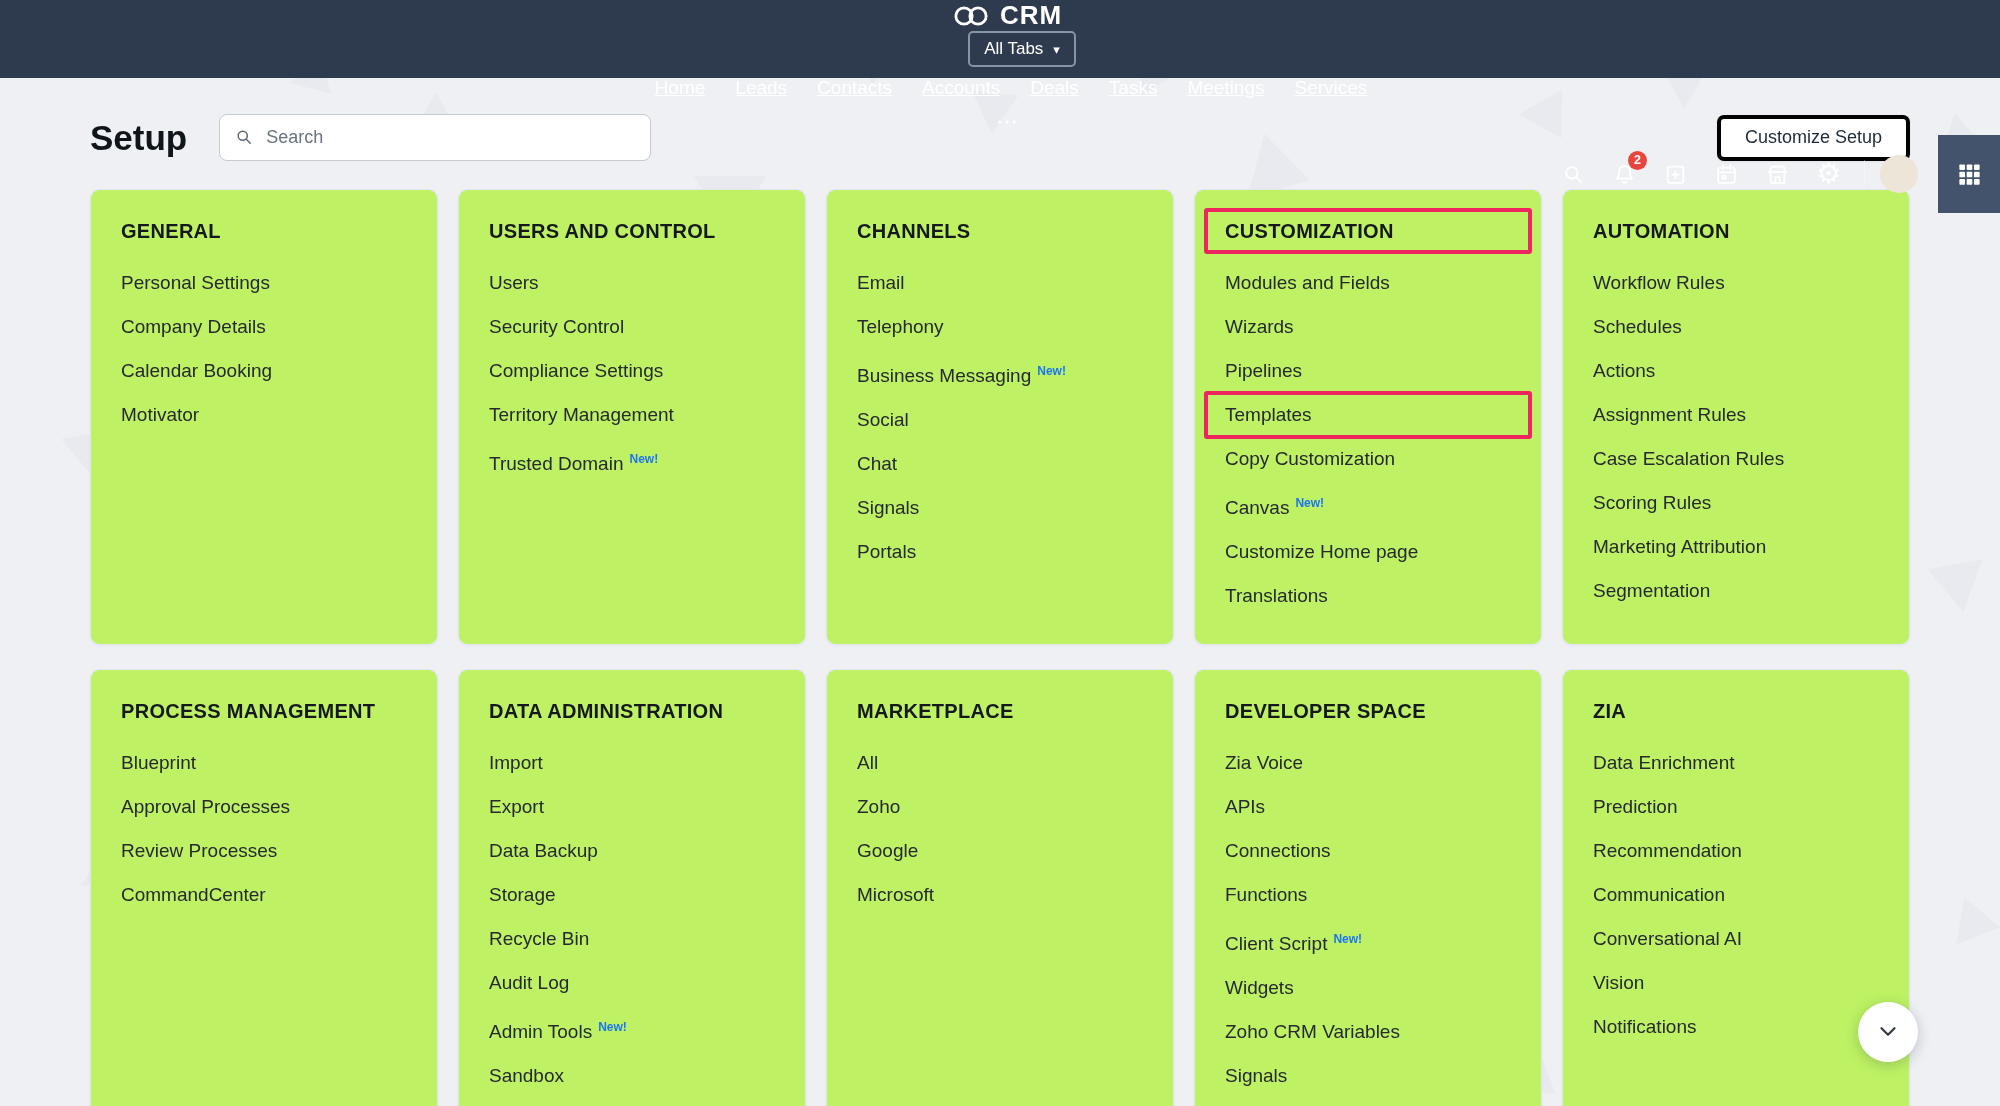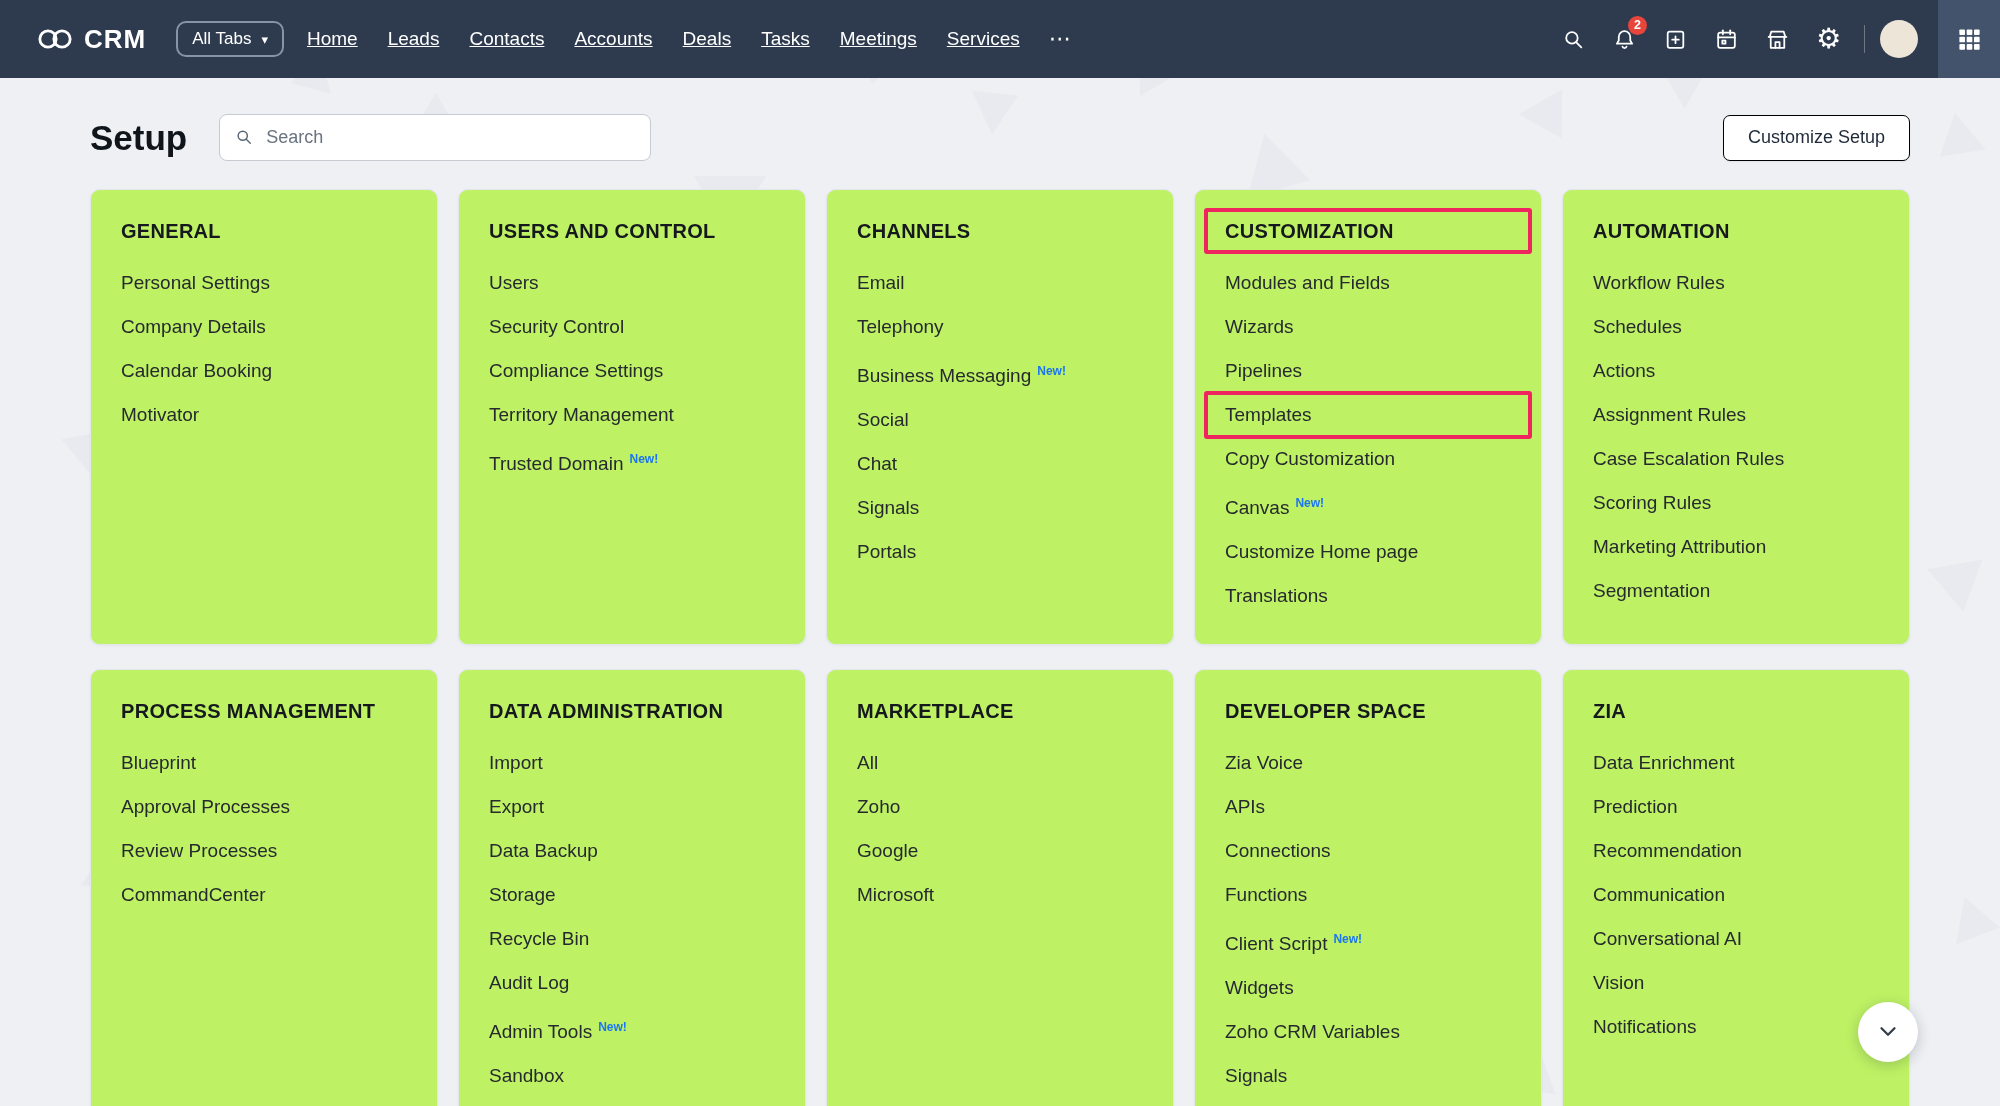--- a/index.html
+++ b/index.html
@@ -11,28 +11,28 @@
   }
 
   
   .pattern { position:absolute; inset:0; z-index:0; overflow:hidden; }
   .tri { position:absolute; width:0; height:0; opacity:.55; }
 
   
   .navbar {
     position:relative; z-index:5; height:78px;
     background:var(--navbar-bg,#2e3b4e);
-    display:flex; align-items:center; padding-left:36px; color:#fff;
+    display:flex; align-items:center; padding-left:14px; color:#fff;flex-direction:column;
   }
   .brand { display:flex; align-items:center; gap:10px; cursor:pointer; }
   .brand svg { width:38px; height:28px; stroke:#fff; fill:none; stroke-width:2.4; }
   .brand-text { font-size:26px; font-weight:700; letter-spacing:1px; }
   .all-tabs {
     margin-left:30px; display:flex; align-items:center; gap:10px;
-    background:transparent; border:2px solid #8793a6; border-radius:10px;
+    background:transparent; border:2px solid #8793a6; border-radius:5px;
     color:#fff; font:17px "Liberation Sans",sans-serif; padding:6px 14px; cursor:pointer;
   }
   .caret { font-size:13px; line-height:1; }
   .nav { list-style:none; display:flex; align-items:center; margin-left:8px;text-decoration:underline; }
   .nav-item { padding:10px 15px; font-size:19px; cursor:pointer; white-space:nowrap; }
   .nav-more { background:none; border:none; color:#fff; font-size:22px; padding:0 14px; cursor:pointer; }
   .nav-right { margin-left:auto; display:flex; align-items:center; height:100%; }
   .icon-btn {
     position:relative; background:none; border:none; color:#fff;
     width:51px; height:51px; display:flex; align-items:center; justify-content:center; cursor:pointer;
@@ -57,21 +57,21 @@
   .page-title { font-size:35px; font-weight:700; color:#10151b; }
   .search-wrap { position:relative; margin-left:32px; }
   .search-input {
     width:432px; height:47px; border:1px solid #c6cbd3; border-radius:8px; background:#fff;
     padding:0 16px 0 46px; font:18px "Liberation Sans",sans-serif; color:#333; outline:none;
   }
   .search-input::placeholder { color:#6a7380; }
   .search-wrap svg { position:absolute; left:15px; top:13px; width:20px; height:20px; stroke:#5d6875; fill:none; stroke-width:1.8; stroke-linecap:round; }
   .customize-btn {
     margin-left:auto; height:46px; padding:0 24px; background:#fff;
-    border:1px solid #000000; border-radius:7px;
+    border:4px solid #000000; border-radius:7px;
     font:18px "Liberation Sans",sans-serif; color:#1e2a39; cursor:pointer;
     box-shadow:0 1px 2px rgba(25,35,55,.06);
   }
 
   
   .setup-grid {
     position:relative; z-index:2; display:grid;
     grid-template-columns:repeat(5,1fr); grid-template-rows:456px 480px;
     gap:24px 20px; margin:0 90px;
   }

